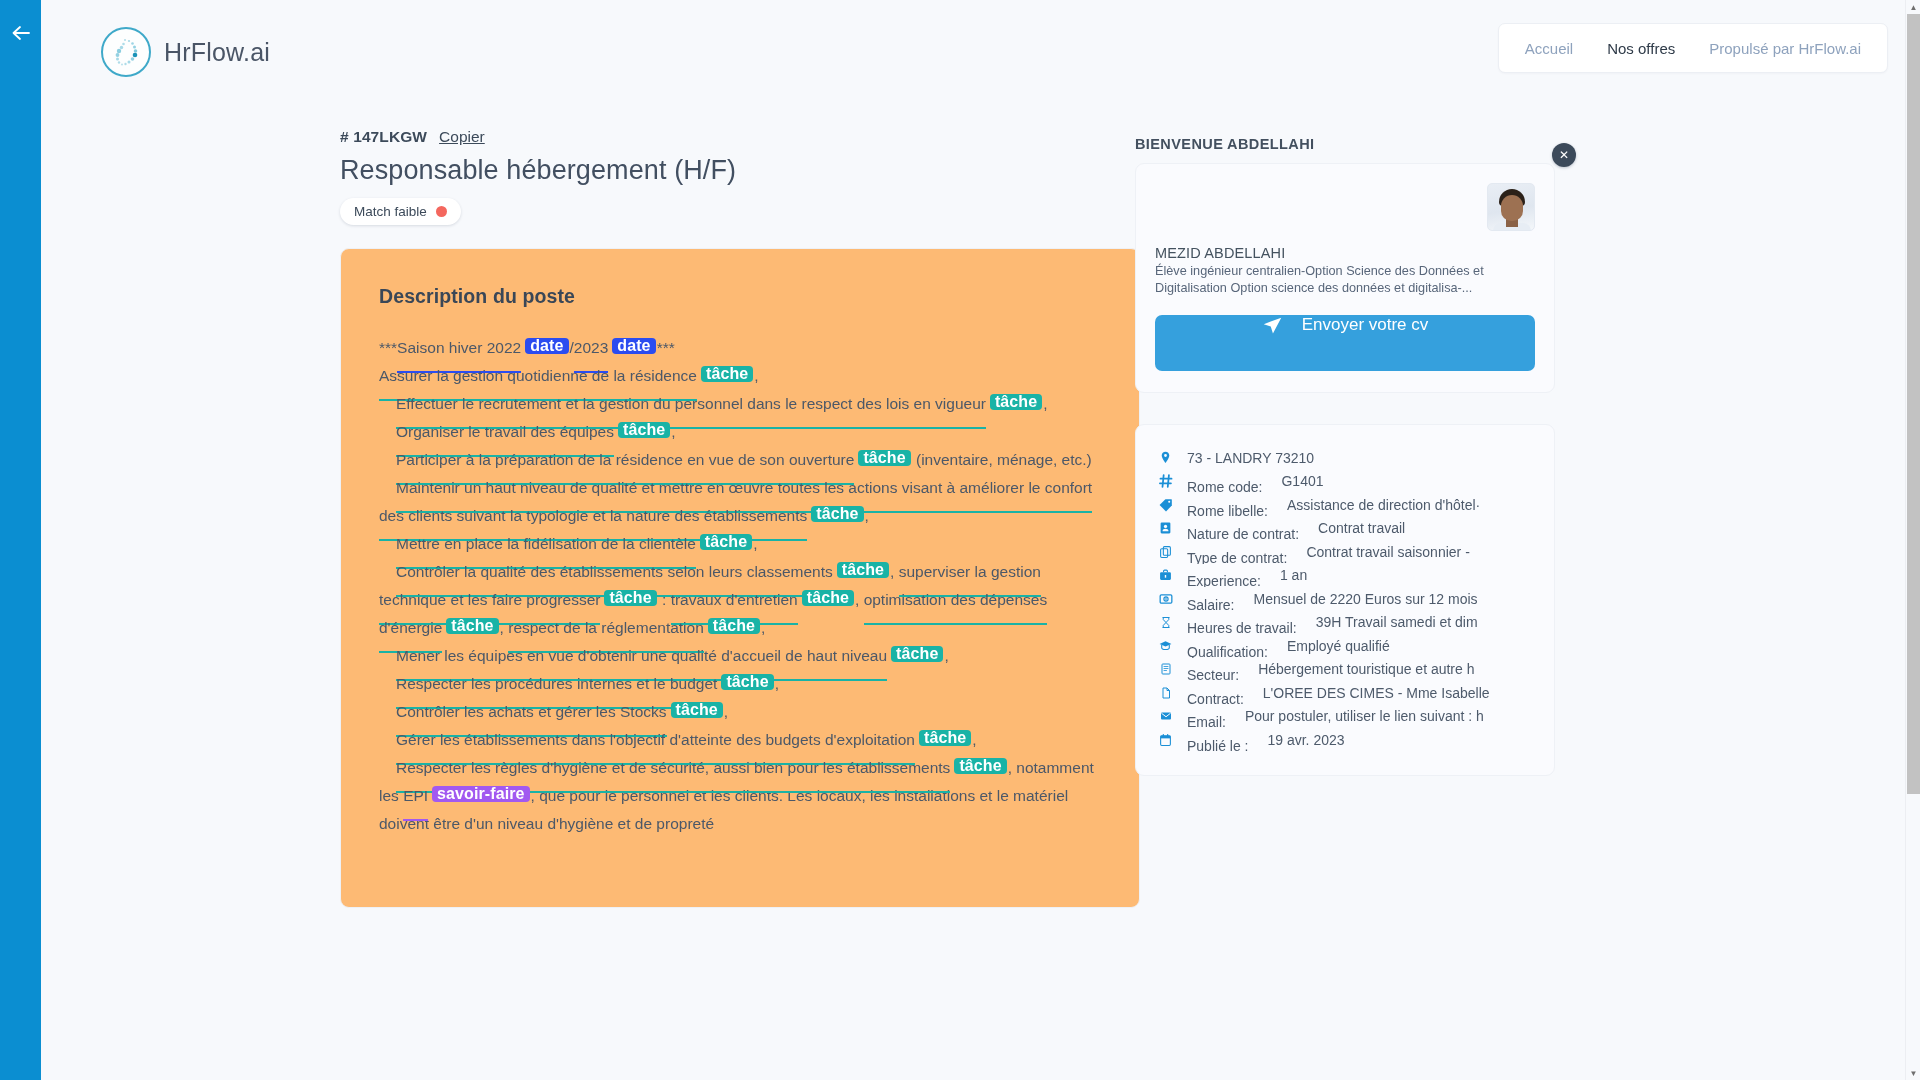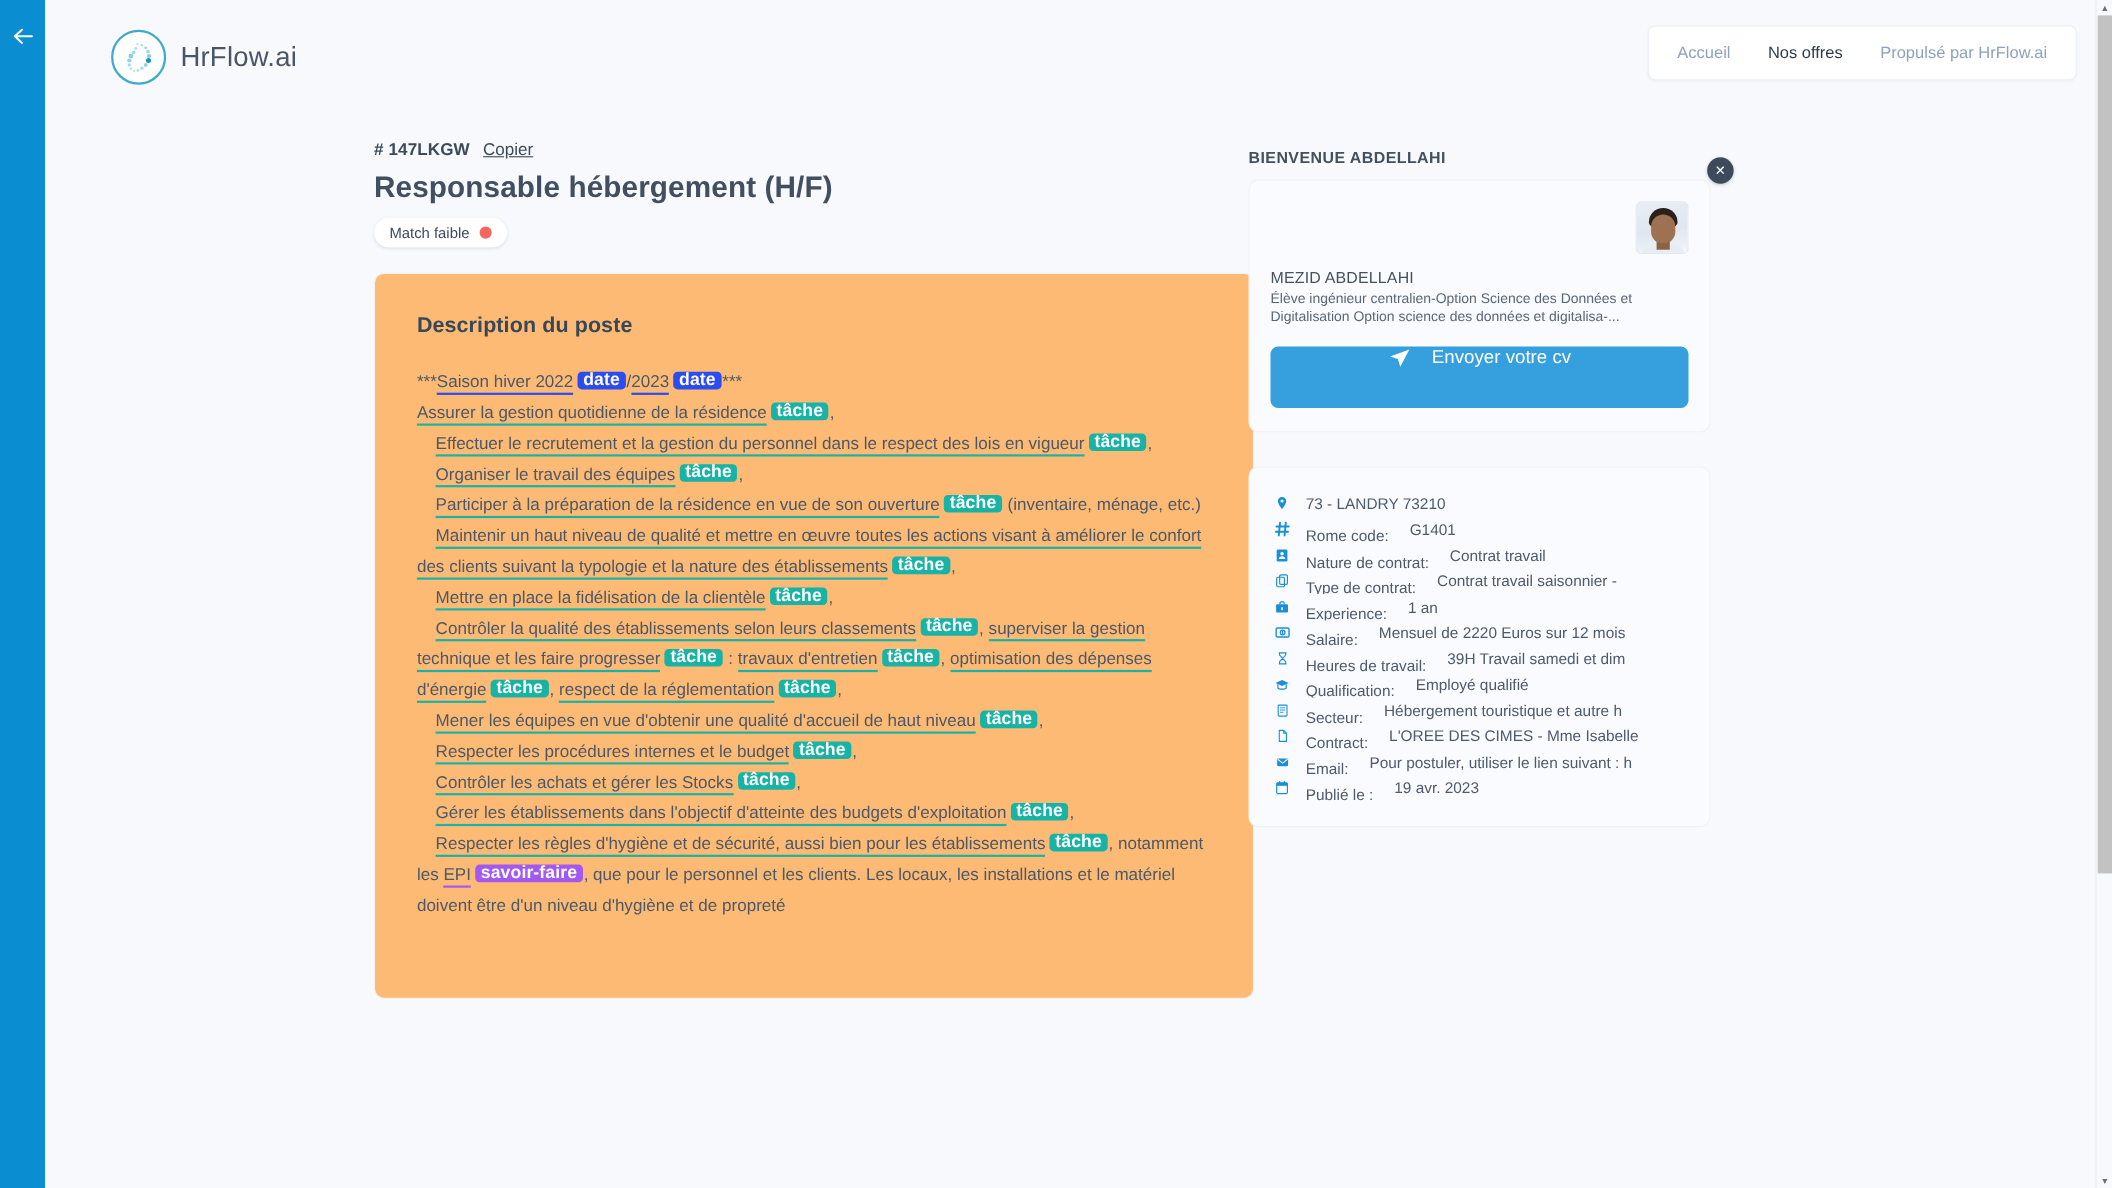--- a/index.html
+++ b/index.html
@@ -74,21 +74,21 @@
   .right-col { position: absolute; left: 1094px; top: 32px; width: 420px; }
 
   
   .jobid-row {
     display: flex; align-items: baseline; gap: 12px;
     font-size: 15.5px; color: #3c4a5a; margin-bottom: 9px;
   }
   .jobid { font-weight: 700; letter-spacing: .1px; }
   .copier { text-decoration: underline; cursor: pointer; color: #3c4a5a; font-size: 15.5px; }
   .job-title {
-    font-size: 27px; font-weight: 700; color: #424f61;
+    font-size: 27px; font-weight: 400; color: #424f61;
     letter-spacing: .1px; margin-bottom: 12px;
   }
   .match-badge {
     display: inline-flex; align-items: center; gap: 9px;
     background: #ffffff; border-radius: 20px;
     padding: 6px 14px; font-size: 13.5px; color: #3c4a5a;
     box-shadow: 0 1px 3px rgba(18,38,63,.14);
   }
   .match-dot { width: 11px; height: 11px; border-radius: 50%; background: #f4675e; }
 
@@ -106,21 +106,21 @@
     margin-bottom: 26px; letter-spacing: .1px;
   }
   .desc-body {
     font-size: 15.5px; line-height: 28px; color: #4c5868;
   }
   .desc-body p { margin: 0 0 0 0; }
   .indent { display: inline-block; width: 17px; }
 
   
   .ent { position: relative; white-space: normal; }
-  .ent .txt { border-bottom: 2.5px solid transparent; padding-bottom: 1px; }
+  .ent .txt { border-bottom: 2.5px solid transparent; padding-bottom: 15px; }
   .ent.tache .txt { border-bottom-color: #19b3a6; }
   .ent.date  .txt { border-bottom-color: #2b4cf0; }
   .ent.sf    .txt { border-bottom-color: #a259f0; }
   .tag {
     display: inline-block;
     font-size: 16px; font-weight: 700;
     color: #ffffff; border-radius: 4px;
     padding: 2px 5px 3px 5px;
     margin: 0 1px 0 4px;
     vertical-align: 2px; line-height: 11px;
@@ -343,20 +343,30 @@
               <span class="meta-icon">
                 <svg width="14" height="14" viewBox="0 0 24 24">
                   <path d="M8 2 L6 22 M17 2 L15 22 M2.5 8 H21.5 M1.5 16 H20.5" stroke="#1b8fd6" stroke-width="3" fill="none" stroke-linecap="round"></path>
                 </svg>
               </span>
               <span class="meta-key">Rome code:</span>
               <span class="meta-val">G1401</span>
             </div>
             <div class="meta-row">
               <span class="meta-icon">
+                <svg width="14" height="14" viewBox="0 0 24 24">
+                  <path d="M11 2 H21 A1 1 0 0 1 22 3 V13 L12 23 L1 12 Z" fill="#1b8fd6"></path>
+                  <circle cx="17.5" cy="6.5" r="1.8" fill="#fafbfe"></circle>
+                </svg>
+              </span>
+              <span class="meta-key">Rome libelle:</span>
+              <span class="meta-val">Assistance de direction d'hôtel·</span>
+            </div>
+            <div class="meta-row">
+              <span class="meta-icon">
                 <svg width="13" height="14" viewBox="0 0 24 24">
                   <rect x="3" y="2" width="18" height="20" rx="2" fill="#1b8fd6"></rect>
                   <circle cx="12" cy="9" r="3" fill="#fafbfe"></circle>
                   <path d="M6.5 18c0-3.2 2.6-4.6 5.5-4.6s5.5 1.4 5.5 4.6z" fill="#fafbfe"></path>
                 </svg>
               </span>
               <span class="meta-key">Nature de contrat:</span>
               <span class="meta-val">Contrat travail</span>
             </div>
             <div class="meta-row">

